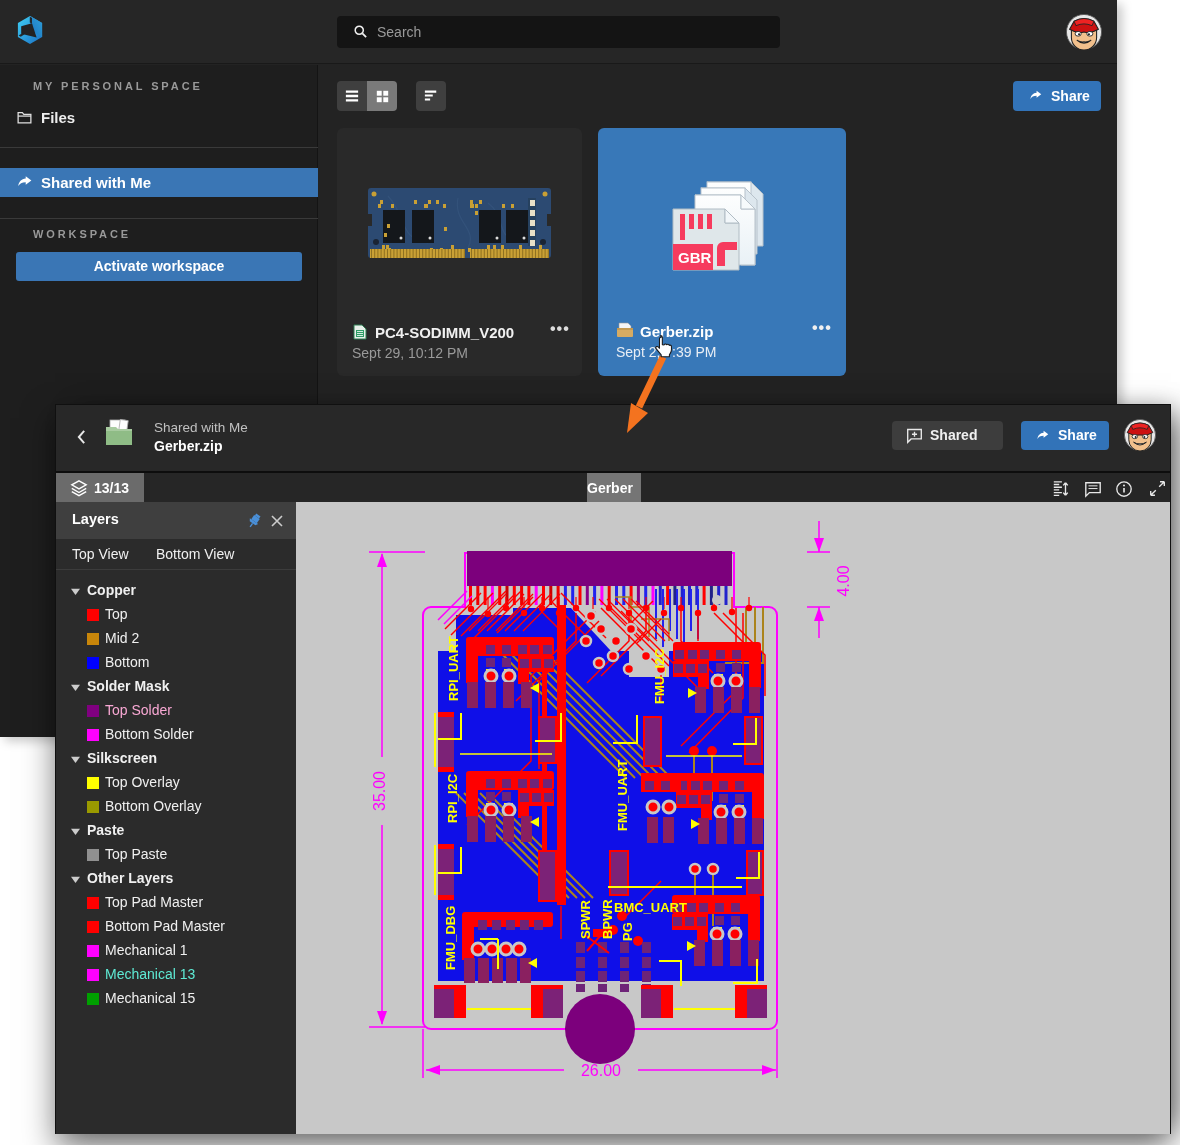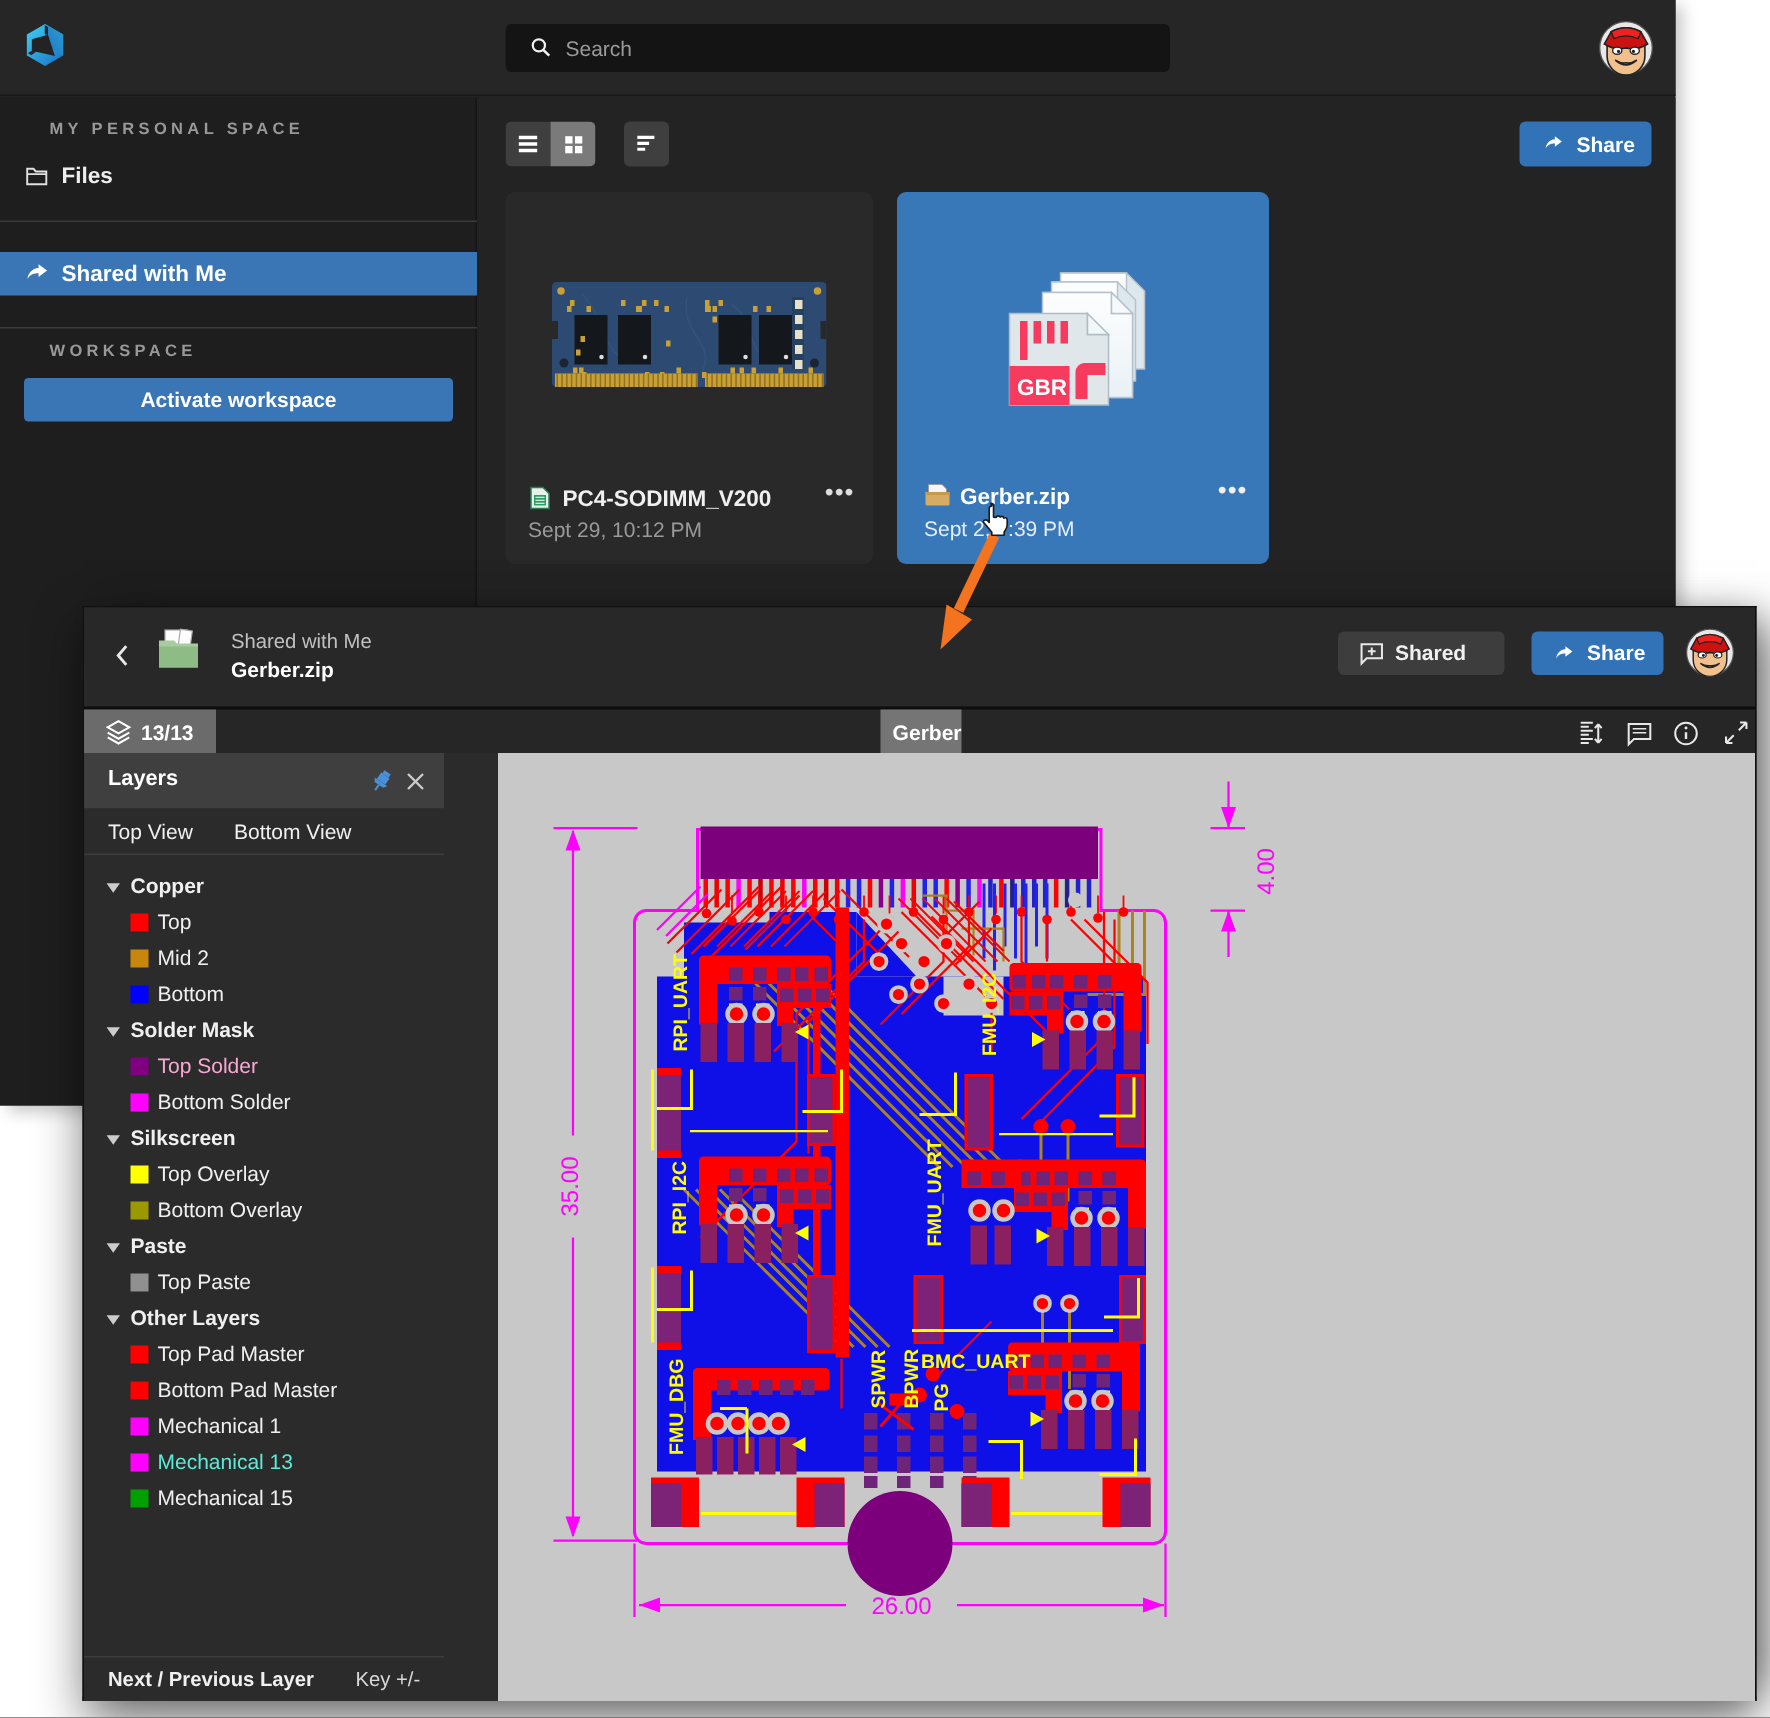--- a/index.html
+++ b/index.html
@@ -289,21 +289,21 @@
       </svg>
 </div>
 <div class="abs" style="left:0;top:66px;width:1114px;height:31px;background:#262626;border-top:2px solid #0d0d0d">
 <div class="abs" style="left:0;top:0;width:88px;height:31px;background:#6b6b6b">
         <svg viewBox="0 0 20 20" width="18" height="18" style="position:absolute;left:14px;top:6px">
           <path d="M10,2 L18,6.5 L10,11 L2,6.5 Z" fill="none" stroke="#fff" stroke-width="1.5"></path>
           <path d="M2,10.5 L10,15 L18,10.5 M2,14 L10,18.5 L18,14" fill="none" stroke="#fff" stroke-width="1.5"></path>
         </svg>
         <span style="position:absolute;left:38px;top:7px;font-size:14px;font-weight:bold;color:#fff">13/13</span>
       </div>
-<div class="abs" style="left:531px;top:0;width:54px;height:31px;background:#757575;text-align:right;line-height:31px;font-size:14px;font-weight:bold;color:#fff">Gerber</div>
+<div class="abs" style="left:531px;top:0;width:54px;height:31px;background:#757575;text-align:left;line-height:31px;font-size:14px;font-weight:bold;color:#fff">Gerber</div>
 <svg viewBox="0 0 20 20" width="18" height="18" style="position:absolute;left:996px;top:7px">
         <path d="M2,2 h9 M2,5 h6 M2,8 h9 M2,11 h6 M2,14 h9 M2,17 h6" stroke="#e8e8e8" stroke-width="1.5"></path>
         <path d="M15,3 v14 M15,3 l-2.5,3 M15,3 l2.5,3 M15,17 l-2.5,-3 M15,17 l2.5,-3" stroke="#e8e8e8" stroke-width="1.5" fill="none"></path>
       </svg>
 <svg viewBox="0 0 20 20" width="18" height="18" style="position:absolute;left:1028px;top:7px">
         <path d="M2,3 h16 v11 h-12 l-4,4 z" fill="none" stroke="#e8e8e8" stroke-width="1.5"></path>
         <path d="M5,6.5 h10 M5,9.5 h10" stroke="#e8e8e8" stroke-width="1.1"></path>
       </svg>
 <svg viewBox="0 0 20 20" width="18" height="18" style="position:absolute;left:1059px;top:7px">
         <circle cx="10" cy="10" r="8" fill="none" stroke="#e8e8e8" stroke-width="1.5"></circle>
@@ -605,21 +605,21 @@
         <polygon points="381,1024 376,1010 386,1010"></polygon>
         <polygon points="425,1069 439,1064 439,1074"></polygon>
         <polygon points="775,1069 761,1064 761,1074"></polygon>
         <polygon points="818,551 813,537 823,537"></polygon>
         <polygon points="818,606 813,620 823,620"></polygon>
       </g>
       <text transform="translate(384,790) rotate(-90)" text-anchor="middle" font-family="Liberation Sans,sans-serif" font-size="16" fill="#ff00ff">35.00</text>
       <text x="600" y="1075" text-anchor="middle" font-family="Liberation Sans,sans-serif" font-size="16" fill="#ff00ff">26.00</text>
       <text transform="translate(848,580) rotate(-90)" text-anchor="middle" font-family="Liberation Sans,sans-serif" font-size="16" fill="#ff00ff">4.00</text>
     </svg>
-<div class="abs" style="left:0;top:97px;width:276px;height:632px;background:#2b2b2b">
+<div class="abs" style="left:0;top:97px;width:240px;height:632px;background:#2b2b2b">
 <div class="abs" style="left:0;top:0;width:240px;height:37px;background:#3f3f3f">
         <span style="position:absolute;left:16px;top:9px;font-size:14.5px;font-weight:bold;color:#fff">Layers</span>
         <svg viewBox="0 0 20 20" width="17" height="17" style="position:absolute;left:190px;top:10px">
           <g transform="rotate(35 10 10)" fill="#4a90d9">
             <rect x="7" y="2" width="6" height="3"></rect>
             <rect x="6" y="5" width="8" height="6"></rect>
             <path d="M4,11 h12 l-2,3 h-8 z"></path>
             <rect x="9.2" y="14" width="1.6" height="5"></rect>
           </g>
         </svg>
@@ -670,24 +670,20 @@
 <div class="abs" style="left:31px;top:395px;width:12px;height:12px;background:#ff0000"></div>
 <div class="abs" style="left:49px;top:392px;font-size:14px;color:#f0f0f0">Top Pad Master</div>
 <div class="abs" style="left:31px;top:419px;width:12px;height:12px;background:#ff0000"></div>
 <div class="abs" style="left:49px;top:416px;font-size:14px;color:#f0f0f0">Bottom Pad Master</div>
 <div class="abs" style="left:31px;top:443px;width:12px;height:12px;background:#ff00ff"></div>
 <div class="abs" style="left:49px;top:440px;font-size:14px;color:#f0f0f0">Mechanical 1</div>
 <div class="abs" style="left:31px;top:467px;width:12px;height:12px;background:#ff00ff"></div>
 <div class="abs" style="left:49px;top:464px;font-size:14px;color:#5eead4">Mechanical 13</div>
 <div class="abs" style="left:31px;top:491px;width:12px;height:12px;background:#00a000"></div>
 <div class="abs" style="left:49px;top:488px;font-size:14px;color:#f0f0f0">Mechanical 15</div>
-<div class="abs" style="left:0;top:602px;width:240px;height:30px;border-top:1px solid #3c3c3c;background:#2b2b2b">
-        <span style="position:absolute;left:16px;top:7px;font-size:13.5px;font-weight:bold;color:#f0f0f0">Next / Previous Layer</span>
-        <span style="position:absolute;left:181px;top:7px;font-size:13.5px;color:#d8d8d8">Key +/-</span>
-      </div>
 </div>
 </div>
 <svg class="abs" width="120" height="140" viewBox="600 320 120 140" style="left:600px;top:320px;z-index:50">
 <path d="M663,357 L639,407" stroke="#f4731f" stroke-width="7" fill="none"></path>
 <polygon points="627,433 648,413 631,403" fill="#f4731f"></polygon>
 <g transform="translate(653,334) scale(0.82)">
       <path d="M9.3,1.8 c1.2,0 2.1,0.9 2.1,2.1 v9.2 l2.1,0.3 c0.2,-0.8 0.9,-1.3 1.7,-1.3 0.7,0 1.3,0.4 1.6,1 0.3,-0.4 0.8,-0.6 1.3,-0.6 0.9,0 1.6,0.6 1.7,1.4 0.3,-0.2 0.6,-0.3 1,-0.3 1,0 1.7,0.8 1.7,1.7 v3.6 c0,1.6 -0.35,2.8 -1.1,4.1 l-1.4,2.4 v2.4 h-10 v-2.3 l-4.5,-5.6 c-0.5,-0.6 -1.5,-1.7 -2,-2.3 -0.6,-0.7 -0.3,-1.9 1,-2.2 0.85,-0.2 1.8,0.1 2.3,0.75 l1.1,1.3 v-11.4 c0,-1.2 0.9,-2.1 2.1,-2.1 z" fill="#fff" stroke="#1a1a1a" stroke-width="1.3" stroke-linejoin="round"></path>
     </g>
 </svg>
 </body></html>

